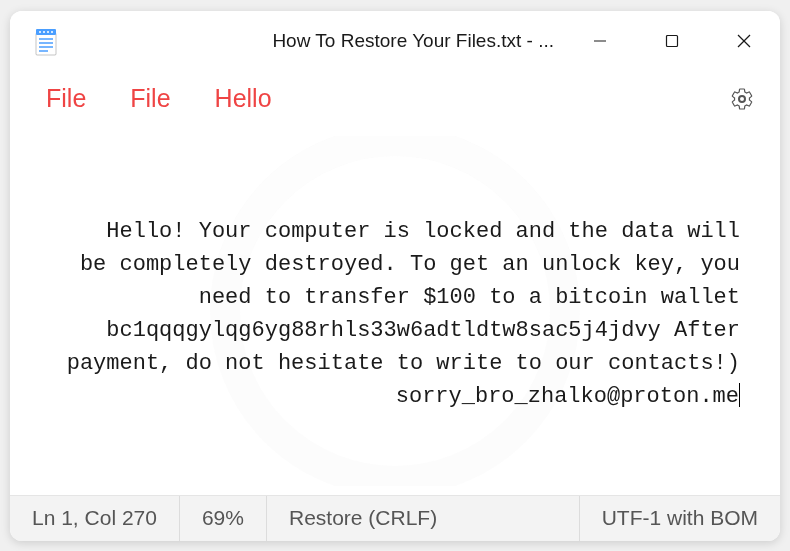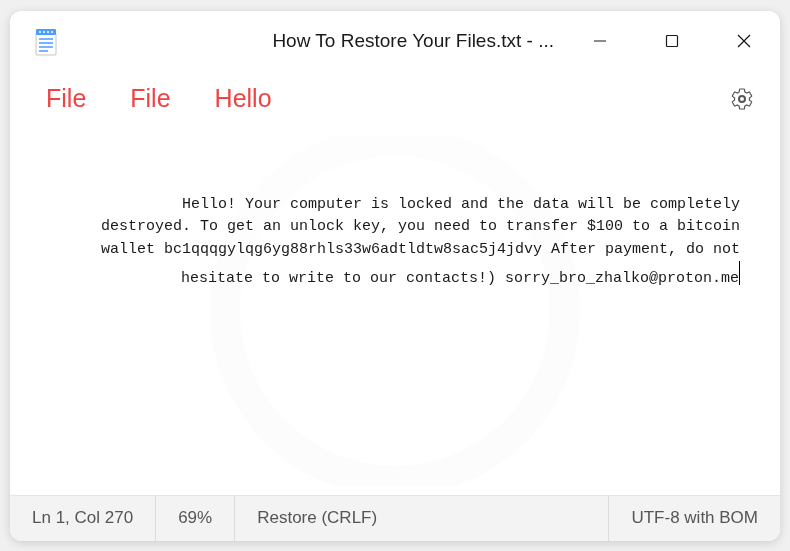--- a/index.html
+++ b/index.html
@@ -86,21 +86,21 @@
       cursor: pointer;
       border-radius: 4px;
       display: flex;
       align-items: center;
       justify-content: center;
     }
     .content {
       flex: 1;
       padding: 22px 40px 10px 40px;
       font-family: Consolas, 'Courier New', monospace;
-      font-size: 15px;
+      font-size: 22px;
       line-height: 1.5;
       color: #1a1a1a;
       overflow: hidden;
       white-space: pre-wrap;
       word-break: break-word;
       position: relative;
     }
     .text-cursor {
       display: inline-block;
       width: 1px;
@@ -108,21 +108,21 @@
       background: #000;
       vertical-align: text-bottom;
       margin-bottom: 2px;
     }
     .statusbar {
       height: 46px;
       background: #f3f3f3;
       border-top: 1px solid #e5e5e5;
       display: flex;
       align-items: center;
-      font-size: 17px;
+      font-size: 21px;
       color: #555;
     }
     .status-section {
       padding: 0 22px;
       height: 100%;
       display: flex;
       align-items: center;
       border-right: 1px solid #dcdcdc;
     }
     .status-section:last-child {
@@ -200,16 +200,16 @@
     <svg class="watermark" width="500" height="350" viewBox="0 0 500 350">
       <circle cx="250" cy="175" r="170" fill="none" stroke="#d0d0d0" stroke-width="30"></circle>
     </svg>
     <span class="content-text">Hello! Your computer is locked and the data will be completely destroyed. To get an unlock key, you need to transfer $100 to a bitcoin wallet bc1qqqgylqg6yg88rhls33w6adtldtw8sac5j4jdvy After payment, do not hesitate to write to our contacts!) sorry_bro_zhalko@proton.me</span><span class="text-cursor"></span>
   </div>
 
   <div class="statusbar">
     <div class="status-section">Ln 1, Col 270</div>
     <div class="status-section">69%</div>
     <div class="status-section" style="flex:1">Restore (CRLF)</div>
-    <div class="status-section">UTF-8 with BOM</div>
+    <div class="status-section">UTF-1 with BOM</div>
   </div>
 
 </div>
 
 </body></html>

